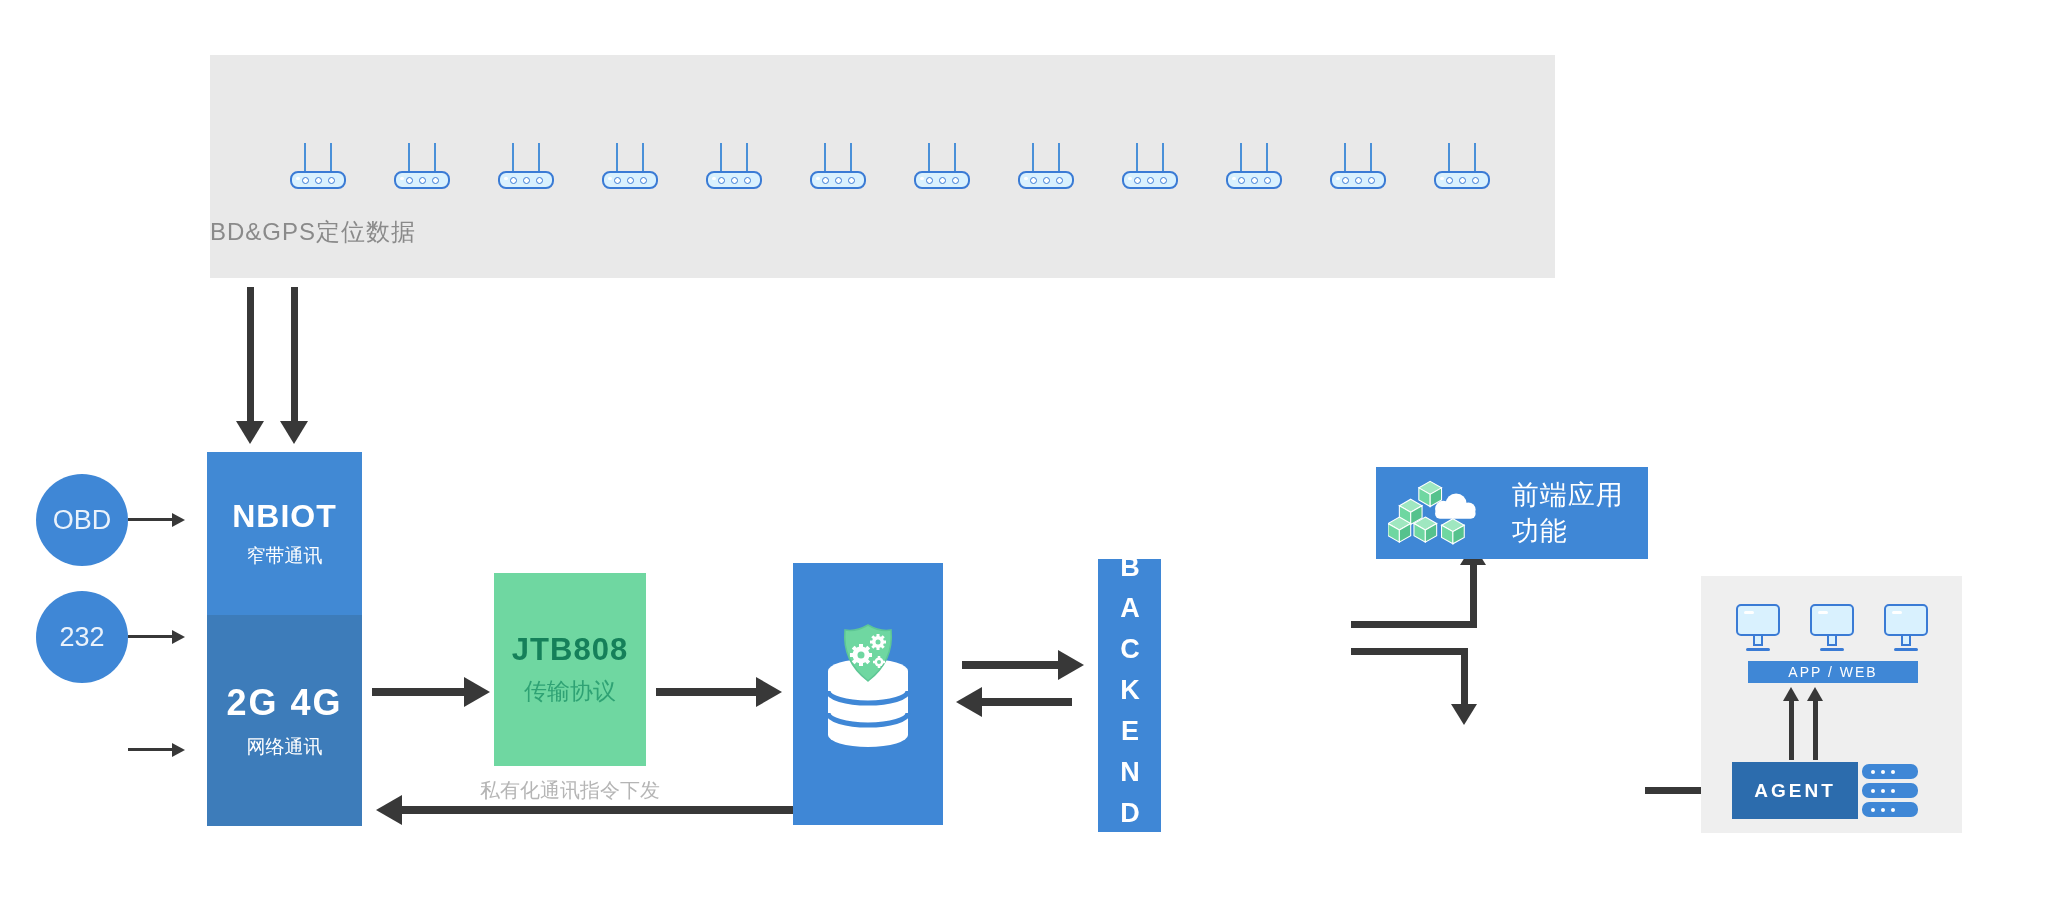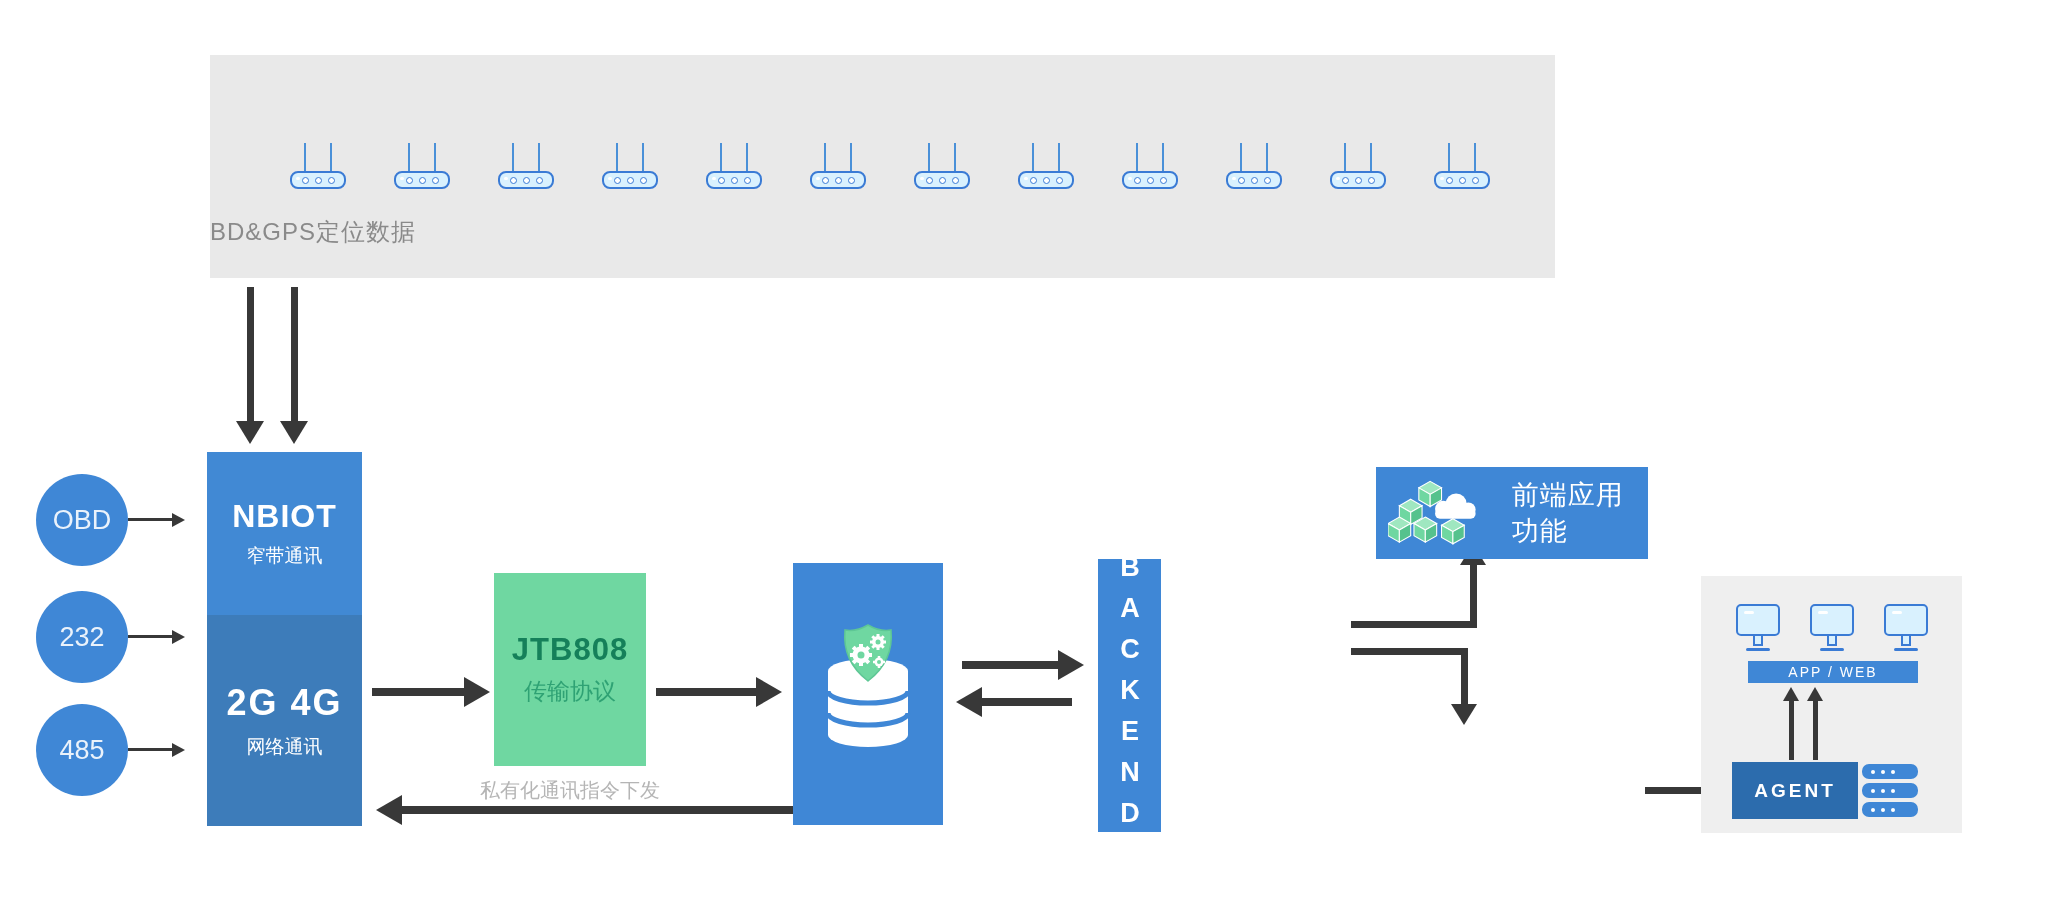--- a/index.html
+++ b/index.html
@@ -222,23 +222,20 @@
   <div class="ln" style="left:247px;top:287px;width:7px;height:136px"></div>
   <div class="ah ah-d-big" style="left:236px;top:421px"></div>
   <div class="ln" style="left:291px;top:287px;width:7px;height:136px"></div>
   <div class="ah ah-d-big" style="left:280px;top:421px"></div>
 
   <div class="port" style="top:474px">
       <span>OBD</span>
     </div>
   <div class="port" style="top:591px">
       <span>232</span>
-    </div>
-  <div class="port" style="top:704px">
-      <span>485</span>
     </div>
 
   <div class="ln" style="left:128px;top:518px;width:44px;height:3px"></div>
   <div class="ah ah-r-sm" style="left:172px;top:513px"></div>
   <div class="ln" style="left:128px;top:635px;width:44px;height:3px"></div>
   <div class="ah ah-r-sm" style="left:172px;top:630px"></div>
   <div class="ln" style="left:128px;top:748px;width:44px;height:3px"></div>
   <div class="ah ah-r-sm" style="left:172px;top:743px"></div>
 
   <div id="device-top" class="bluebox">

